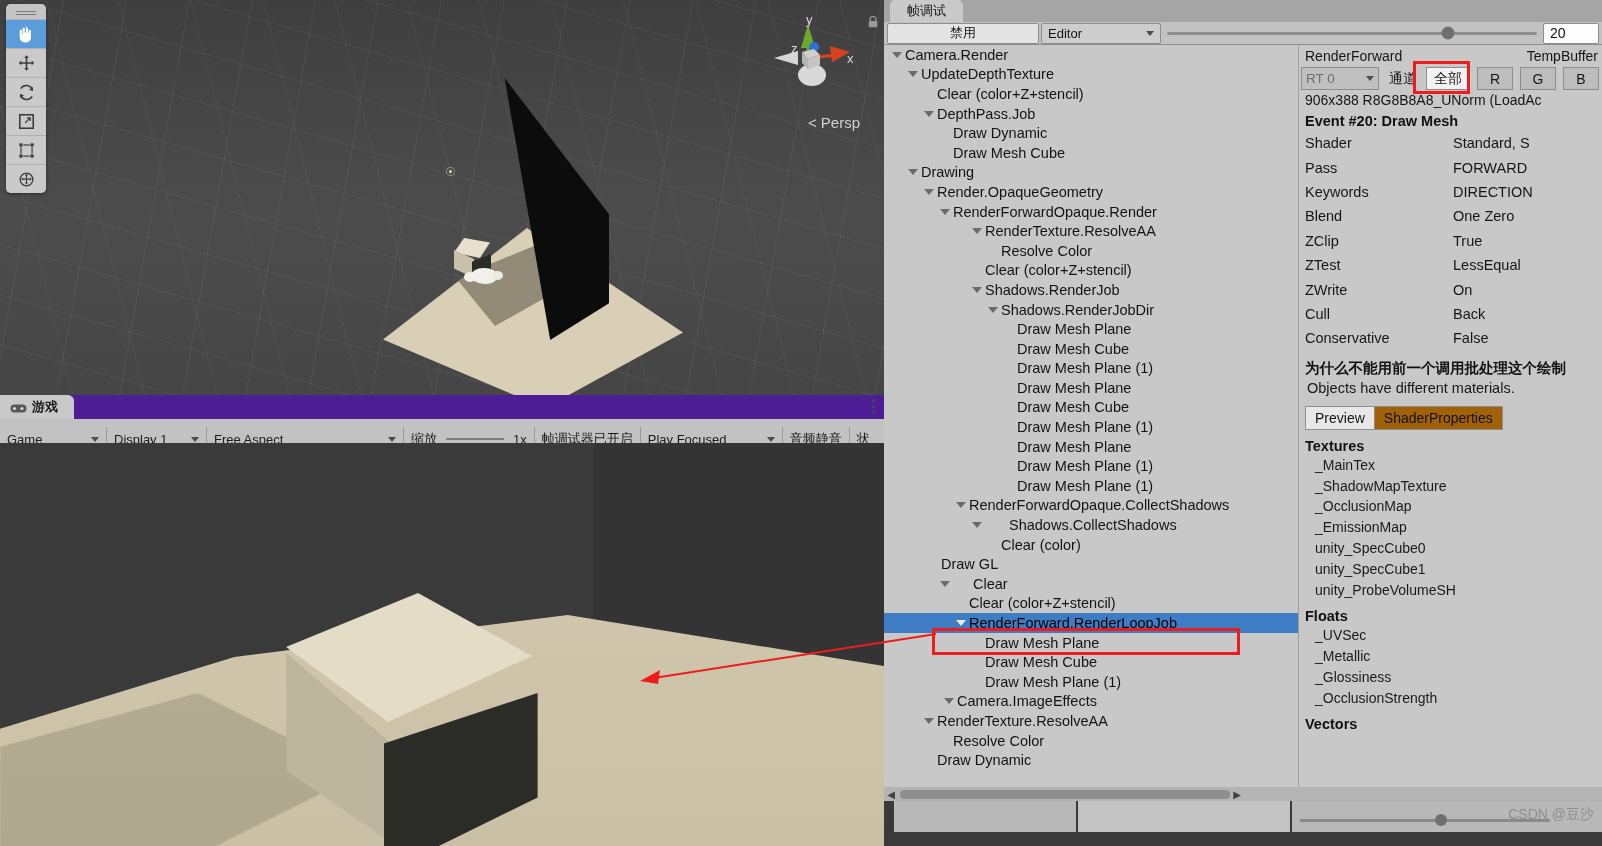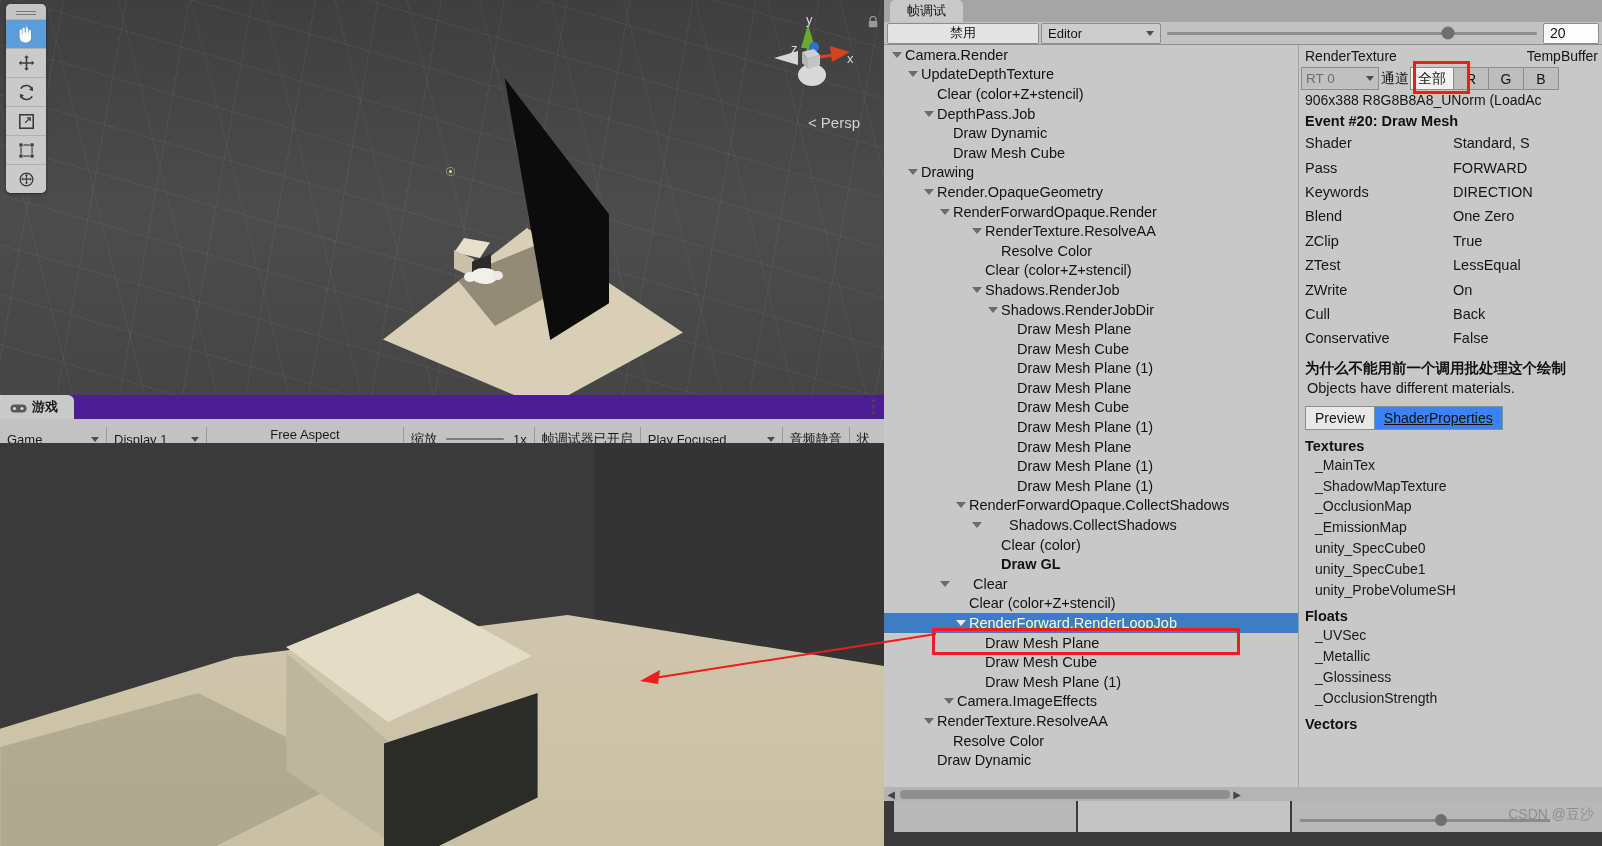--- a/index.html
+++ b/index.html
@@ -211,21 +211,21 @@
 
   
   .fd-tree {
     position:absolute; left:0; top:45px; width: 414px; height: 756px;
     background:#c8c8c8; overflow:hidden;
   }
   .tree-row {
     position:relative; height: 19.6px; display:flex; align-items:center;
     font-size:14.5px; color:#131313; white-space:nowrap; cursor:pointer;
   }
-  .tree-row.sel { background:#3e7cc4; color:#fef9c3; }
+  .tree-row.sel { background:#3e7cc4; color:#000000; }
   .tri {
     width:0;height:0;border-left:5px solid transparent;border-right:5px solid transparent;
     border-top:6px solid #6b6b6b; margin-right:3px; flex: 0 0 auto;
   }
   .tree-row.sel .tri { border-top-color:#e9e9e9; }
   .tri.hidden { visibility:hidden; }
   .count-col {
     position:absolute; left: 414px; top: 45px; width: 14px; height: 756px;
     background:#c8c8c8;
   }
@@ -242,21 +242,21 @@
   
   .fd-detail {
     position:absolute; left: 414px; top: 45px; width: 304px; height: 756px;
     background:#c8c8c8; border-left:1px solid #a0a0a0; overflow:hidden;
   }
   .dt-rt-head {
     display:flex; align-items:center; justify-content:space-between;
     height: 22px; padding: 0 4px 0 6px; font-size:14px; color:#161616;
   }
   .dt-chan-row {
-    display:flex; align-items:stretch; height: 23px; padding-left: 2px; gap:0;
+    display:flex; align-items:stretch; height: 23px; padding-left: 2px; gap:8px;
   }
   .dt-rt-dd {
     width: 78px; background:#c0c0c0; border:1px solid #8d8d8d;
     display:flex; align-items:center; justify-content:space-between;
     padding: 0 4px; font-size:13.5px; color:#6e6e6e; cursor:pointer;
   }
   .dt-chan-label { display:flex; align-items:center; font-size:14px; color:#161616; padding: 0 2px; }
   .chan-btn {
     min-width: 36px; padding: 0 7px; background:#bdbdbd; border:1px solid #8d8d8d;
     display:flex;align-items:center;justify-content:center;
@@ -271,21 +271,21 @@
   }
   .dt-prop .k { width: 148px; }
   .dt-prop .v { flex:1; }
   .dt-why { font-size:14.5px; font-weight:bold; color:#111; padding: 8px 0 1px 6px; white-space:nowrap; }
   .dt-why-sub { font-size:14.5px; color:#161616; padding: 1px 0 0 8px; }
   .tabs-row { display:flex; padding: 10px 0 0 6px; }
   .mini-tab {
     height: 24px; padding: 0 9px; display:flex; align-items:center;
     border:1px solid #8d8d8d; font-size:14px; color:#141414; background:#e8e8e8; cursor:pointer;
   }
-  .mini-tab.active { background:#3b82f6; color:#111; margin-left:-1px;text-decoration:underline; }
+  .mini-tab.active { background:#a16207; color:#111; margin-left:-1px; }
   .sec-head { font-size:14.5px; font-weight:bold; color:#111; padding: 8px 0 1px 6px; }
   .sec-item { font-size:14px; color:#1a1a1a; padding: 2.4px 0 2.4px 16px; }
 
   
   .fd-hscroll {
     position:absolute; left:0; bottom: 45px; width: 718px; height: 14px;
     background:#b4b4b4; display:flex; align-items:center;
   }
   .fd-hscroll .arrow-l, .fd-hscroll .arrow-r { width:14px; text-align:center; font-size:10px; color:#444; cursor:pointer;}
   .fd-hscroll .thumb { height:9px; background:#8f8f8f; border-radius:4px; width: 330px; margin-left:2px; cursor:pointer; }
@@ -446,21 +446,21 @@
 
     <div class="game-toolbar">
       <div class="tb-item" style="width:107px;justify-content:space-between;">
         <span>Game</span>
         <span class="caret-d"></span>
       </div>
       <div class="tb-item" style="width:100px;justify-content:space-between;">
         <span>Display 1</span>
         <span class="caret-d"></span>
       </div>
-      <div class="tb-item" style="width:197px;justify-content:space-between;flex-direction:column;">
+      <div class="tb-item" style="width:197px;justify-content:space-between;">
         <span>Free Aspect</span>
         <span class="caret-d"></span>
       </div>
       <div class="tb-item" style="gap:9px;">
         <span>缩放</span>
         <span class="zoom-slider"></span>
         <span>1x</span>
       </div>
       <div class="tb-item">
         <span>帧调试器已开启</span>
@@ -614,21 +614,21 @@
           <span>RenderForwardOpaque.CollectShadows</span>
         </div>
         <div class="tree-row" style="padding-left: 88px; gap: 24px;">
           <span class="tri"></span>
           <span>Shadows.CollectShadows</span>
         </div>
         <div class="tree-row" style="padding-left: 104px;">
           <span class="tri hidden"></span>
           <span>Clear (color)</span>
         </div>
-        <div class="tree-row" style="padding-left: 104px; font-weight: bold;">
+        <div class="tree-row" style="padding-left: 44px;">
           <span class="tri hidden"></span>
           <span>Draw GL</span>
         </div>
         <div class="tree-row" style="padding-left: 56px; gap: 20px;">
           <span class="tri"></span>
           <span>Clear</span>
         </div>
         <div class="tree-row" style="padding-left: 72px;">
           <span class="tri hidden"></span>
           <span>Clear (color+Z+stencil)</span>
@@ -702,21 +702,21 @@
         <div class="count-row"></div>
         <div class="count-row"></div>
         <div class="count-row">2</div>
         <div class="count-row">1</div>
         <div class="count-row"></div>
         <div class="count-row"></div>
       </div>
 
     <div class="fd-detail">
       <div class="dt-rt-head">
-        <span>RenderTexture</span>
+        <span>RenderForward</span>
         <span>TempBuffer</span>
       </div>
       <div class="dt-chan-row">
         <div class="dt-rt-dd">
           <span>RT 0</span>
           <span class="caret-d"></span>
         </div>
         <div class="dt-chan-label">通道</div>
         <div class="chan-btn on">
             <span>全部</span>

